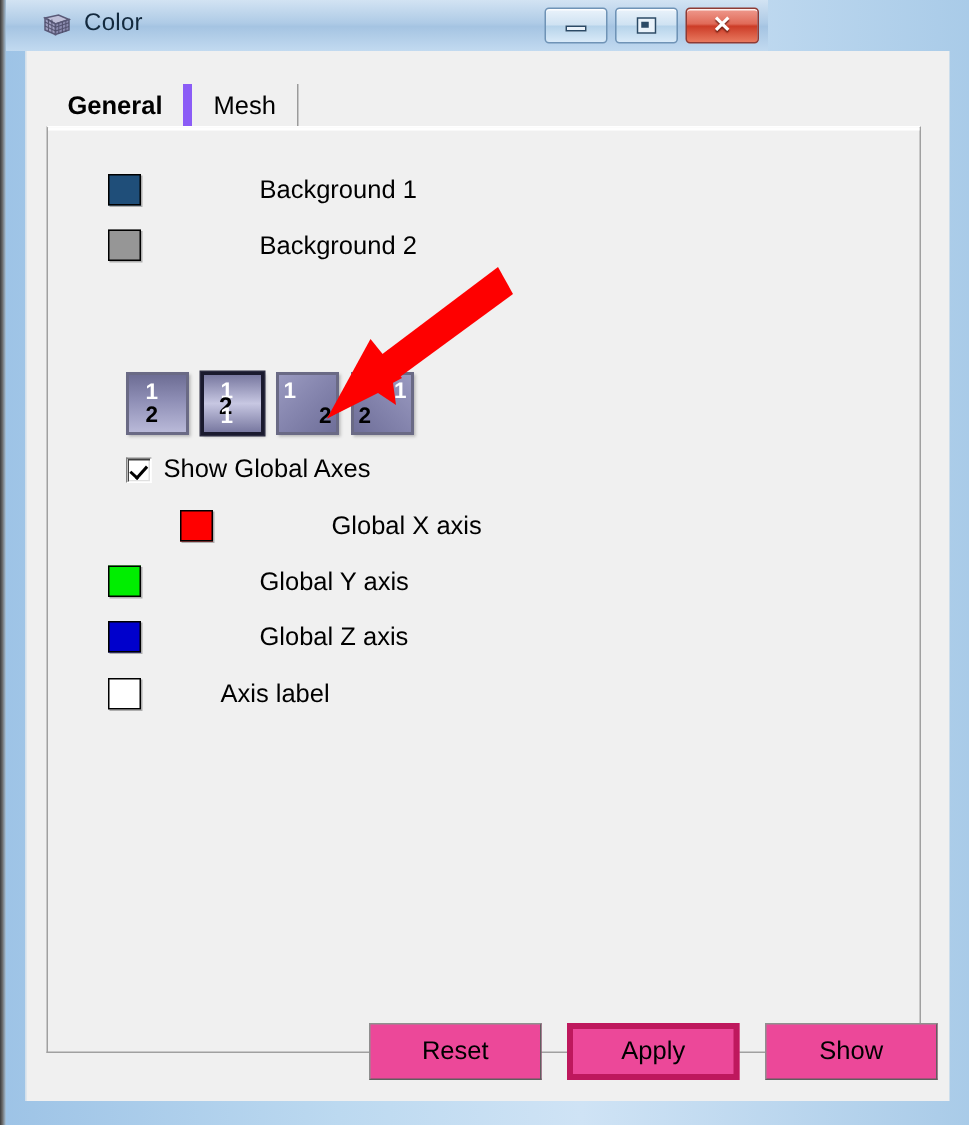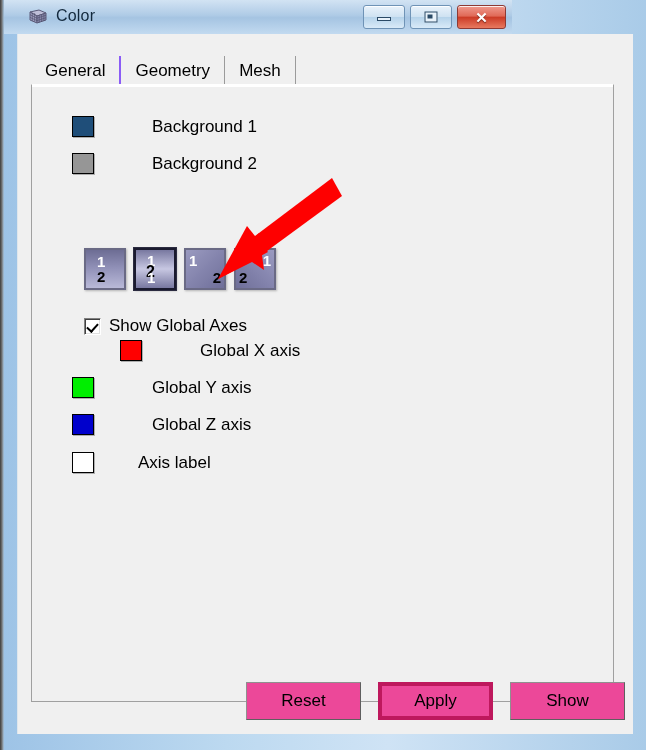--- a/index.html
+++ b/index.html
@@ -134,23 +134,23 @@
     align-items: center;
     font-size: 17px;
     color: #000000;
     background: #f0f0f0;
     border-right: 1px solid #9b9b9b;
     position: relative;
     cursor: default;
     white-space: nowrap;
   }
   .tab.active {
-    font-weight: normal;
+    font-weight: bold;
     background: #f0f0f0;
-    border-right: 2px solid #8b5cf6;
+    border-right: 6px solid #8b5cf6;
   }
   .tab-panel {
     position: absolute;
     left: 13px; top: 50px;
     width: 583px;
     height: 618px;
     background: #f0f0f0;
     border: 1px solid #a0a0a0;
     border-top: 1px solid #ffffff;
     box-sizing: border-box;
@@ -160,20 +160,21 @@
     left: 0; top: 0; right: 0;
     height: 2px;
     background: #ffffff;
   }
 
   
   .swatch-row {
     position: absolute;
     display: flex;
     align-items: center;
+    gap: 21px;
   }
   .swatch {
     width: 22px;
     height: 21px;
     border: 1px solid #000000;
     box-shadow: 1px 1px 0 rgba(120,120,120,0.55);
     box-sizing: border-box;
     cursor: pointer;
   }
   .swatch-label {
@@ -317,23 +318,20 @@
         <div class="glyph-close">✕</div>
       </div>
     </div>
   </div>
 
   <div class="client">
 
     <div class="tabstrip">
       <div class="tab active">
         <span>General</span>
-      </div>
-      <div class="tab">
-        <span>Geometry</span>
       </div>
       <div class="tab">
         <span>Mesh</span>
       </div>
     </div>
 
     <div class="tab-panel">
       <div class="tab-panel-inner-top"></div>
 
       <div class="swatch-row" style="left:40px; top:31px;">
@@ -359,40 +357,40 @@
         <div class="grad-btn" style="background:linear-gradient(135deg,#9a9ac0 0%,#8484ad 50%,#6f6f99 100%);">
           <span style="left:3px; top:3px; color:#ffffff;">1</span>
           <span style="right:3px; bottom:3px; color:#000000;">2</span>
         </div>
         <div class="grad-btn" style="background:linear-gradient(225deg,#9a9ac0 0%,#8484ad 50%,#6f6f99 100%);">
           <span style="right:3px; top:3px; color:#ffffff;">1</span>
           <span style="left:3px; bottom:3px; color:#000000;">2</span>
         </div>
       </div>
 
-      <div class="cb-row" style="left:52px; top:231px;">
+      <div class="cb-row" style="left:52px; top:218px;">
         <div class="checkbox checked"></div>
         <div class="cb-label">Show Global Axes</div>
       </div>
 
       <div class="swatch-row" style="left:40px; top:255px;margin-left:48px;">
         <div class="swatch" style="background:#ff0000;"></div>
         <div class="swatch-label" style="margin-left:58px;">Global X axis</div>
       </div>
       <div class="swatch-row" style="left:40px; top:329px;">
         <div class="swatch" style="background:#0000cc;"></div>
         <div class="swatch-label" style="margin-left:58px;">Global Z axis</div>
       </div>
       <div class="swatch-row" style="left:40px; top:292px;">
         <div class="swatch" style="background:#00ee00;"></div>
         <div class="swatch-label" style="margin-left:58px;">Global Y axis</div>
       </div>
       <div class="swatch-row" style="left:40px; top:367px;">
         <div class="swatch" style="background:#ffffff;"></div>
-        <div class="swatch-label" style="margin-left:44px;">Axis label</div>
+        <div class="swatch-label" style="margin-left:32px;">Axis label</div>
       </div>
     </div>
 
     <div class="btn-row">
       <div class="dlg-btn">
         <span>Reset</span>
       </div>
       <div class="dlg-btn default">
         <span>Apply</span>
       </div>

